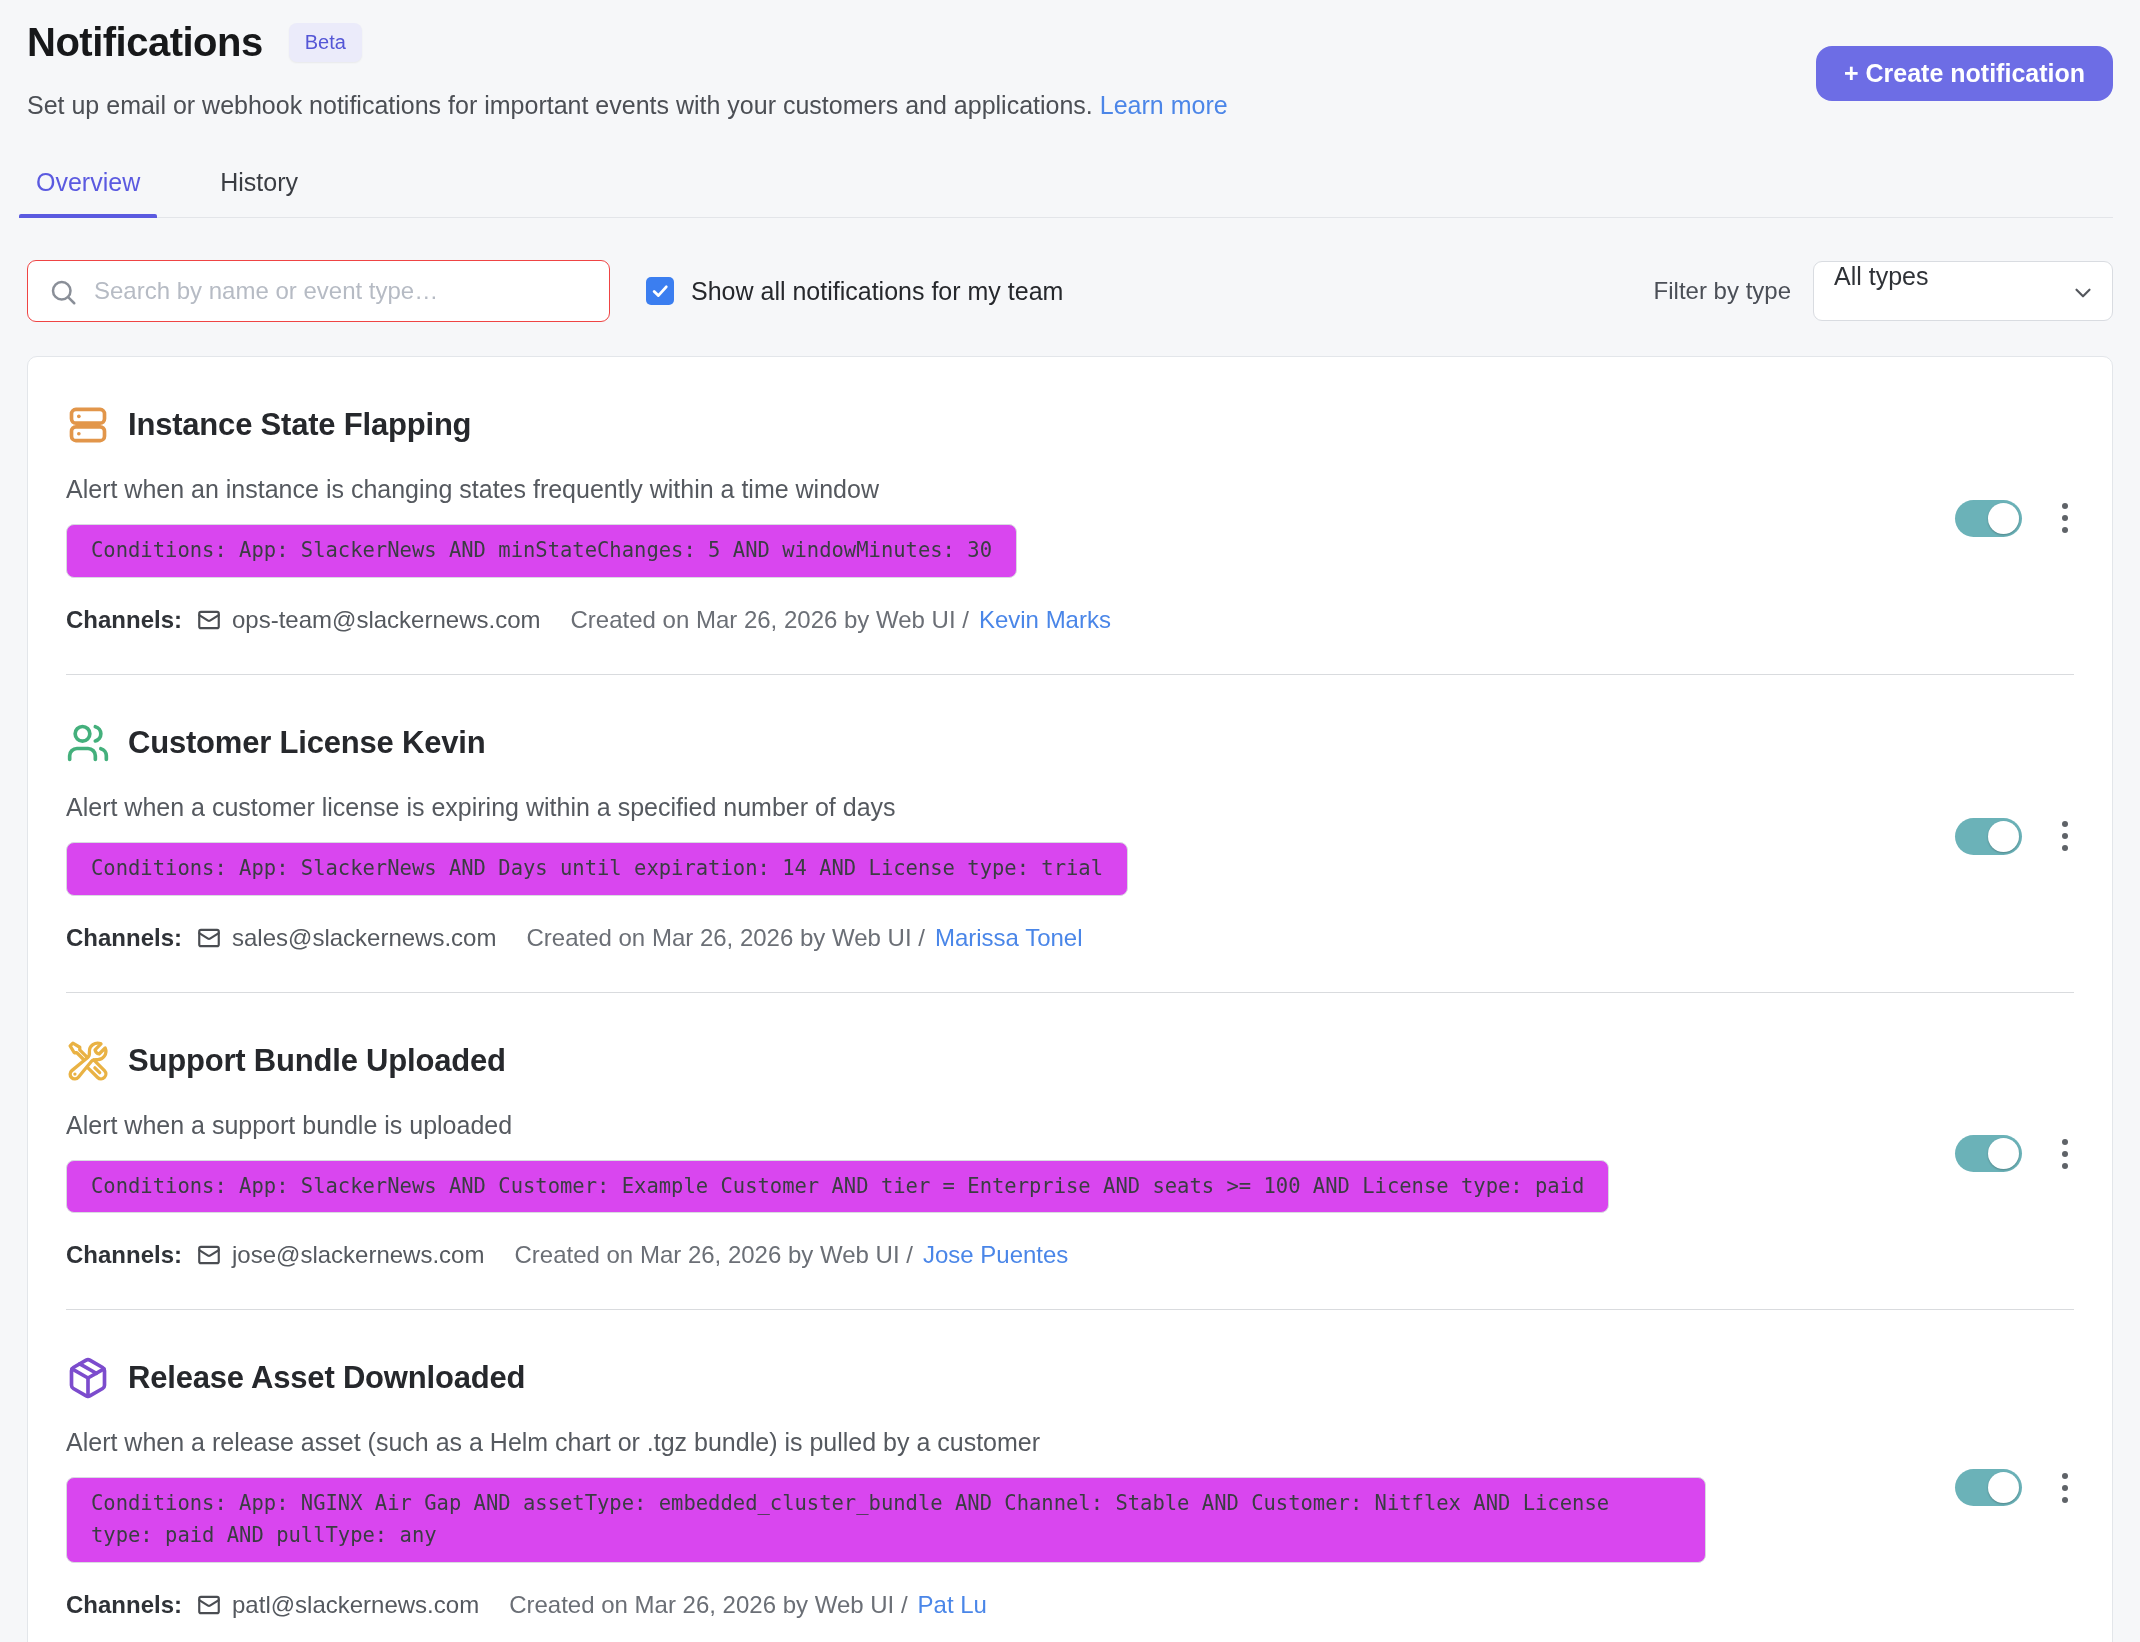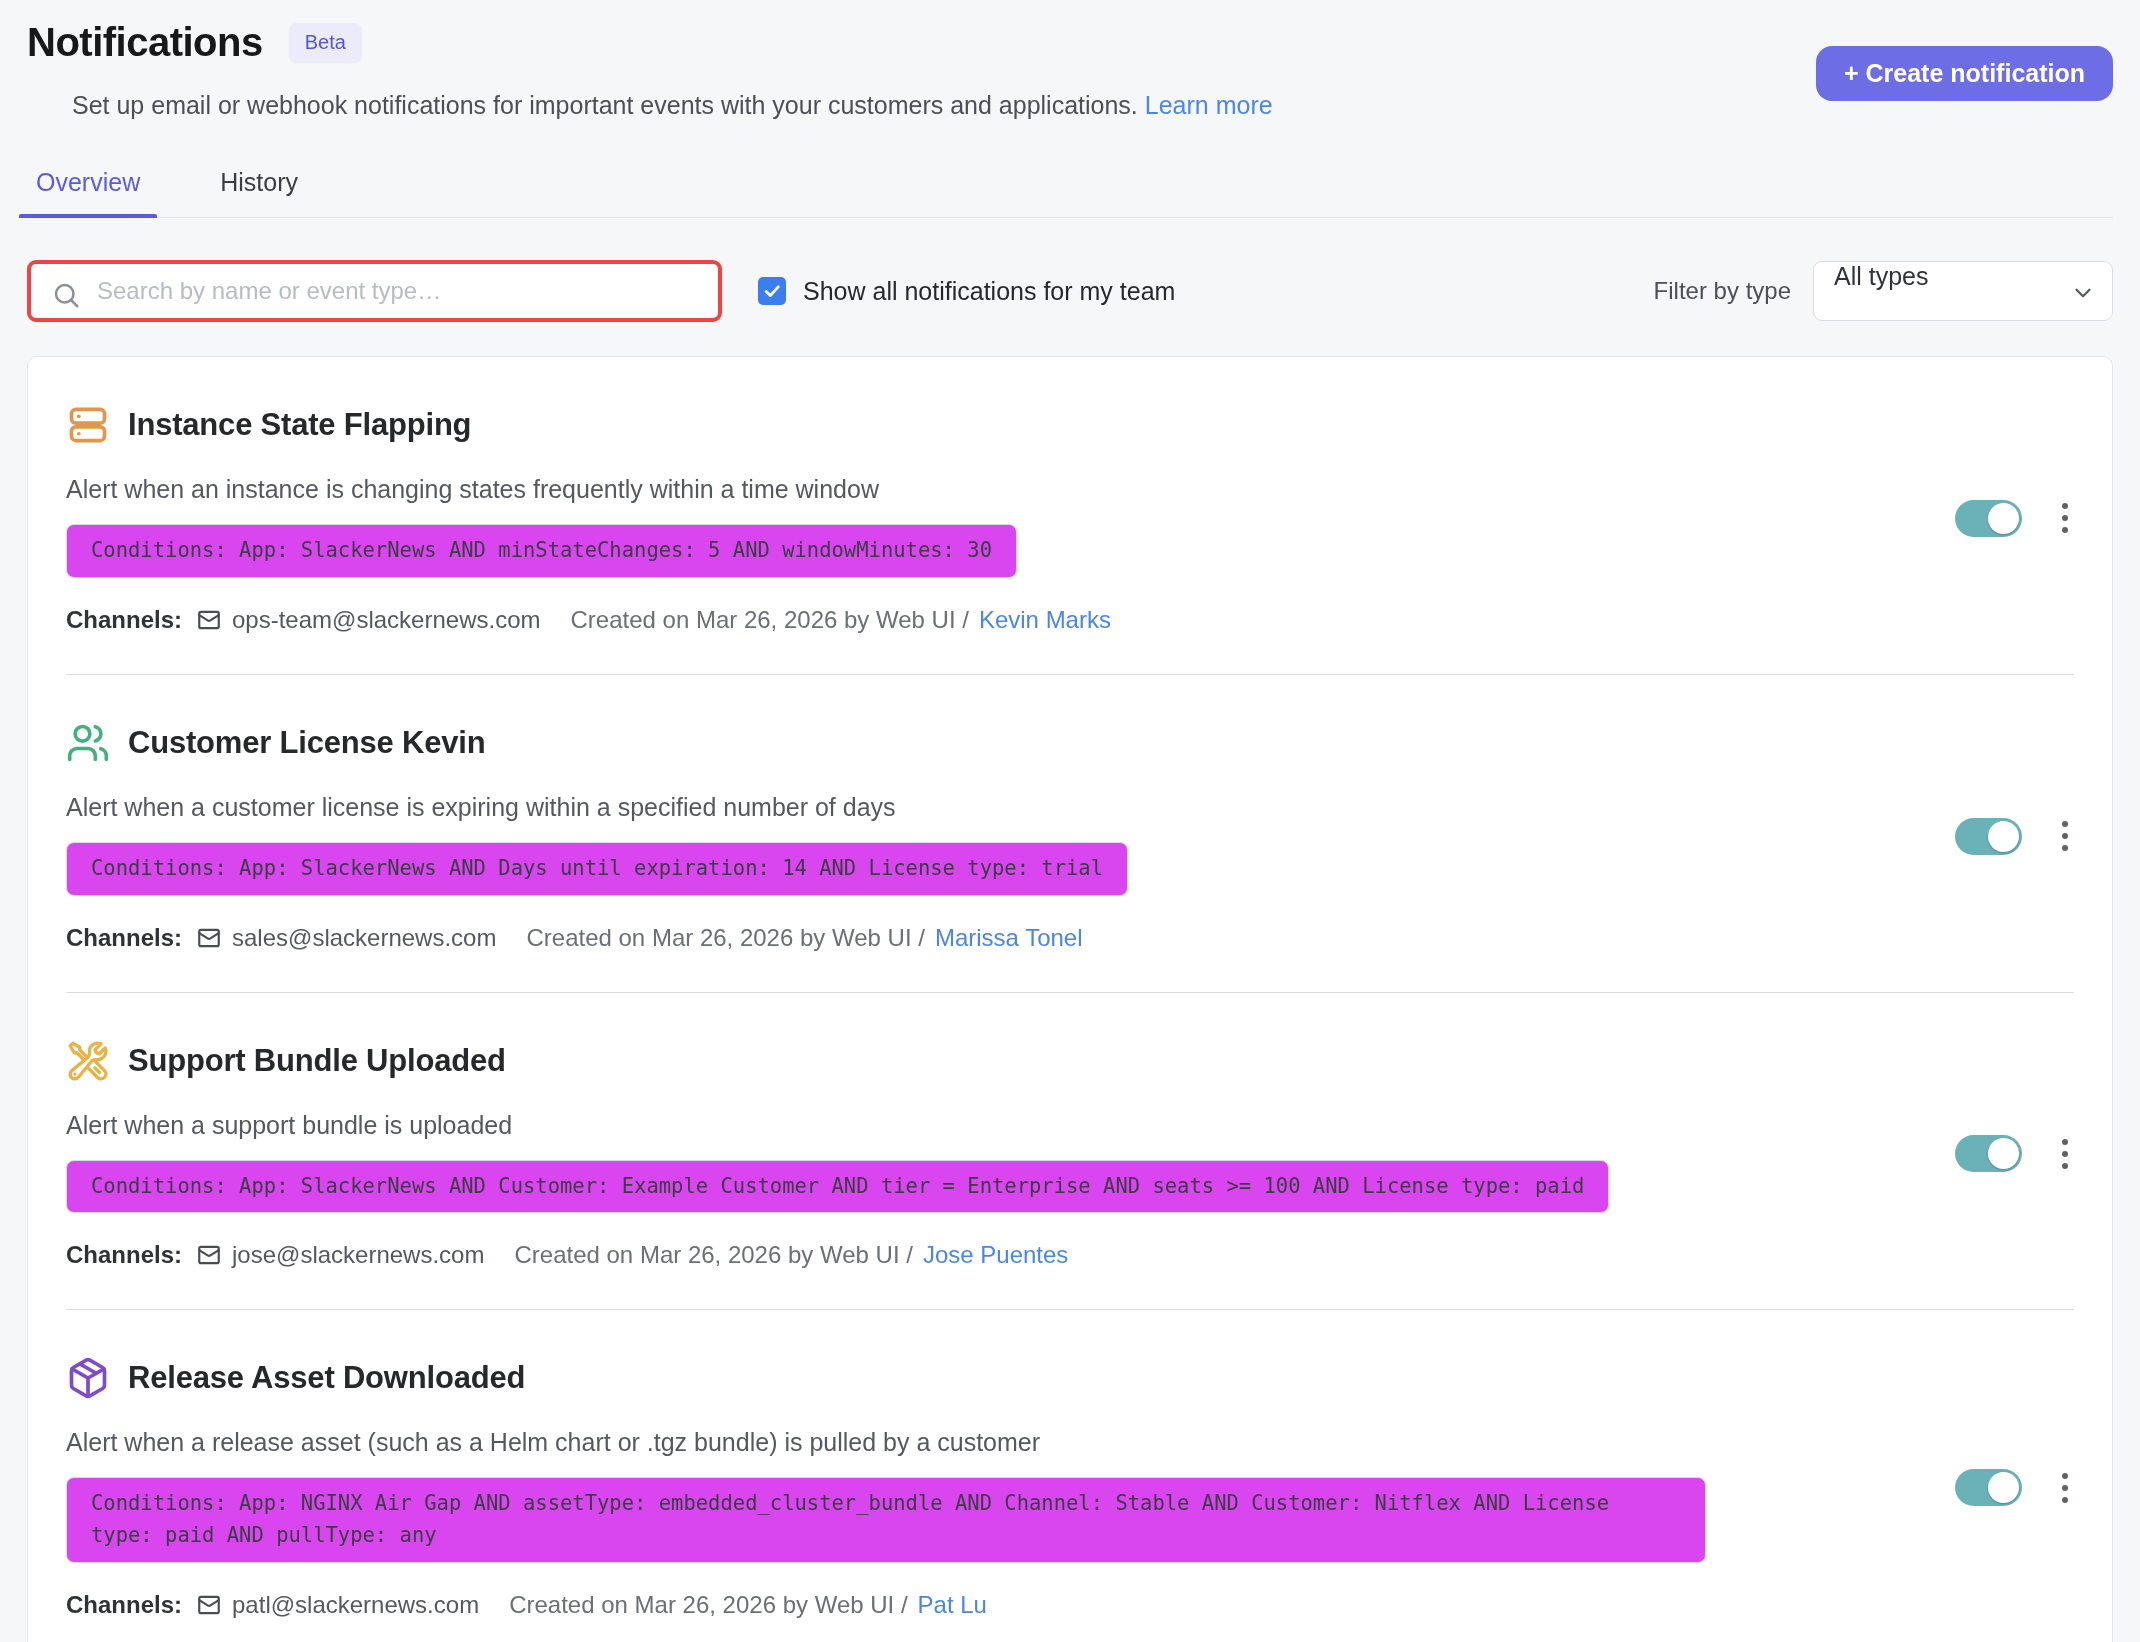--- a/index.html
+++ b/index.html
@@ -19,37 +19,37 @@
   h1 { font-size: 40px; font-weight: 700; letter-spacing: -0.5px; color: #17181a; }
   .beta-badge {
     background: #ebebfa; color: #5456d6; font-size: 20px; font-weight: 500;
     padding: 8px 16px; border-radius: 8px; box-shadow: 0 1px 2px rgba(0,0,0,0.06);
   }
   .create-btn {
     margin-top: 32px; background: #6d6de5; color: #fff; border: none; cursor: pointer;
     font-family: "Liberation Sans", sans-serif;
     font-size: 25px; font-weight: 700; padding: 13px 28px; border-radius: 16px;
   }
-  .subtitle { margin-top: 26px; font-size: 25px; color: #4c4f55; margin-left: 45px; }
+  .subtitle { margin-top: 26px; font-size: 25px; color: #4c4f55; }
   .subtitle a { color: #4c86e8; text-decoration: none; font-weight: 500; }
 
   
   .tabs { display: flex; gap: 64px; margin-top: 42px; border-bottom: 1px solid #e3e5e9; padding-left: 1px; }
   .tab { font-size: 25px; padding: 6px 8px 20px 8px; cursor: pointer; color: #3a3d43; font-weight: 500; position: relative; }
   .tab.active { color: #5b5ae0; font-weight: 400; }
   .tab.active::after {
     content: ""; position: absolute; left: -9px; right: -9px; bottom: -1px; height: 4px;
     background: #5b5ae0; border-radius: 2px 2px 0 0;
   }
 
   
   .controls { display: flex; align-items: center; margin-top: 42px; }
   .search-box {
-    position: relative; width: 695px; height: 62px; background: #fff;
-    border: 4px solid #ef4444; border-radius: 9px; display: flex; align-items: center;
+    position: relative; width: 583px; height: 62px; background: #fff;
+    border: 1px solid #ef4444; border-radius: 9px; display: flex; align-items: center;
   }
   .search-box svg { position: absolute; left: 20px; top: 16px; }
   .search-box input {
     width: 100%; height: 100%; border: none; outline: none; background: transparent;
     padding-left: 66px; font-size: 24px; color: #2f3237; font-family: "Liberation Sans", sans-serif;
   }
   .search-box input::placeholder { color: #b6bbc4; }
   .team-check { display: flex; align-items: center; margin-left: 36px; cursor: pointer; }
   .checkbox {
     width: 28px; height: 28px; border-radius: 5px; background: #3b7ef0;

